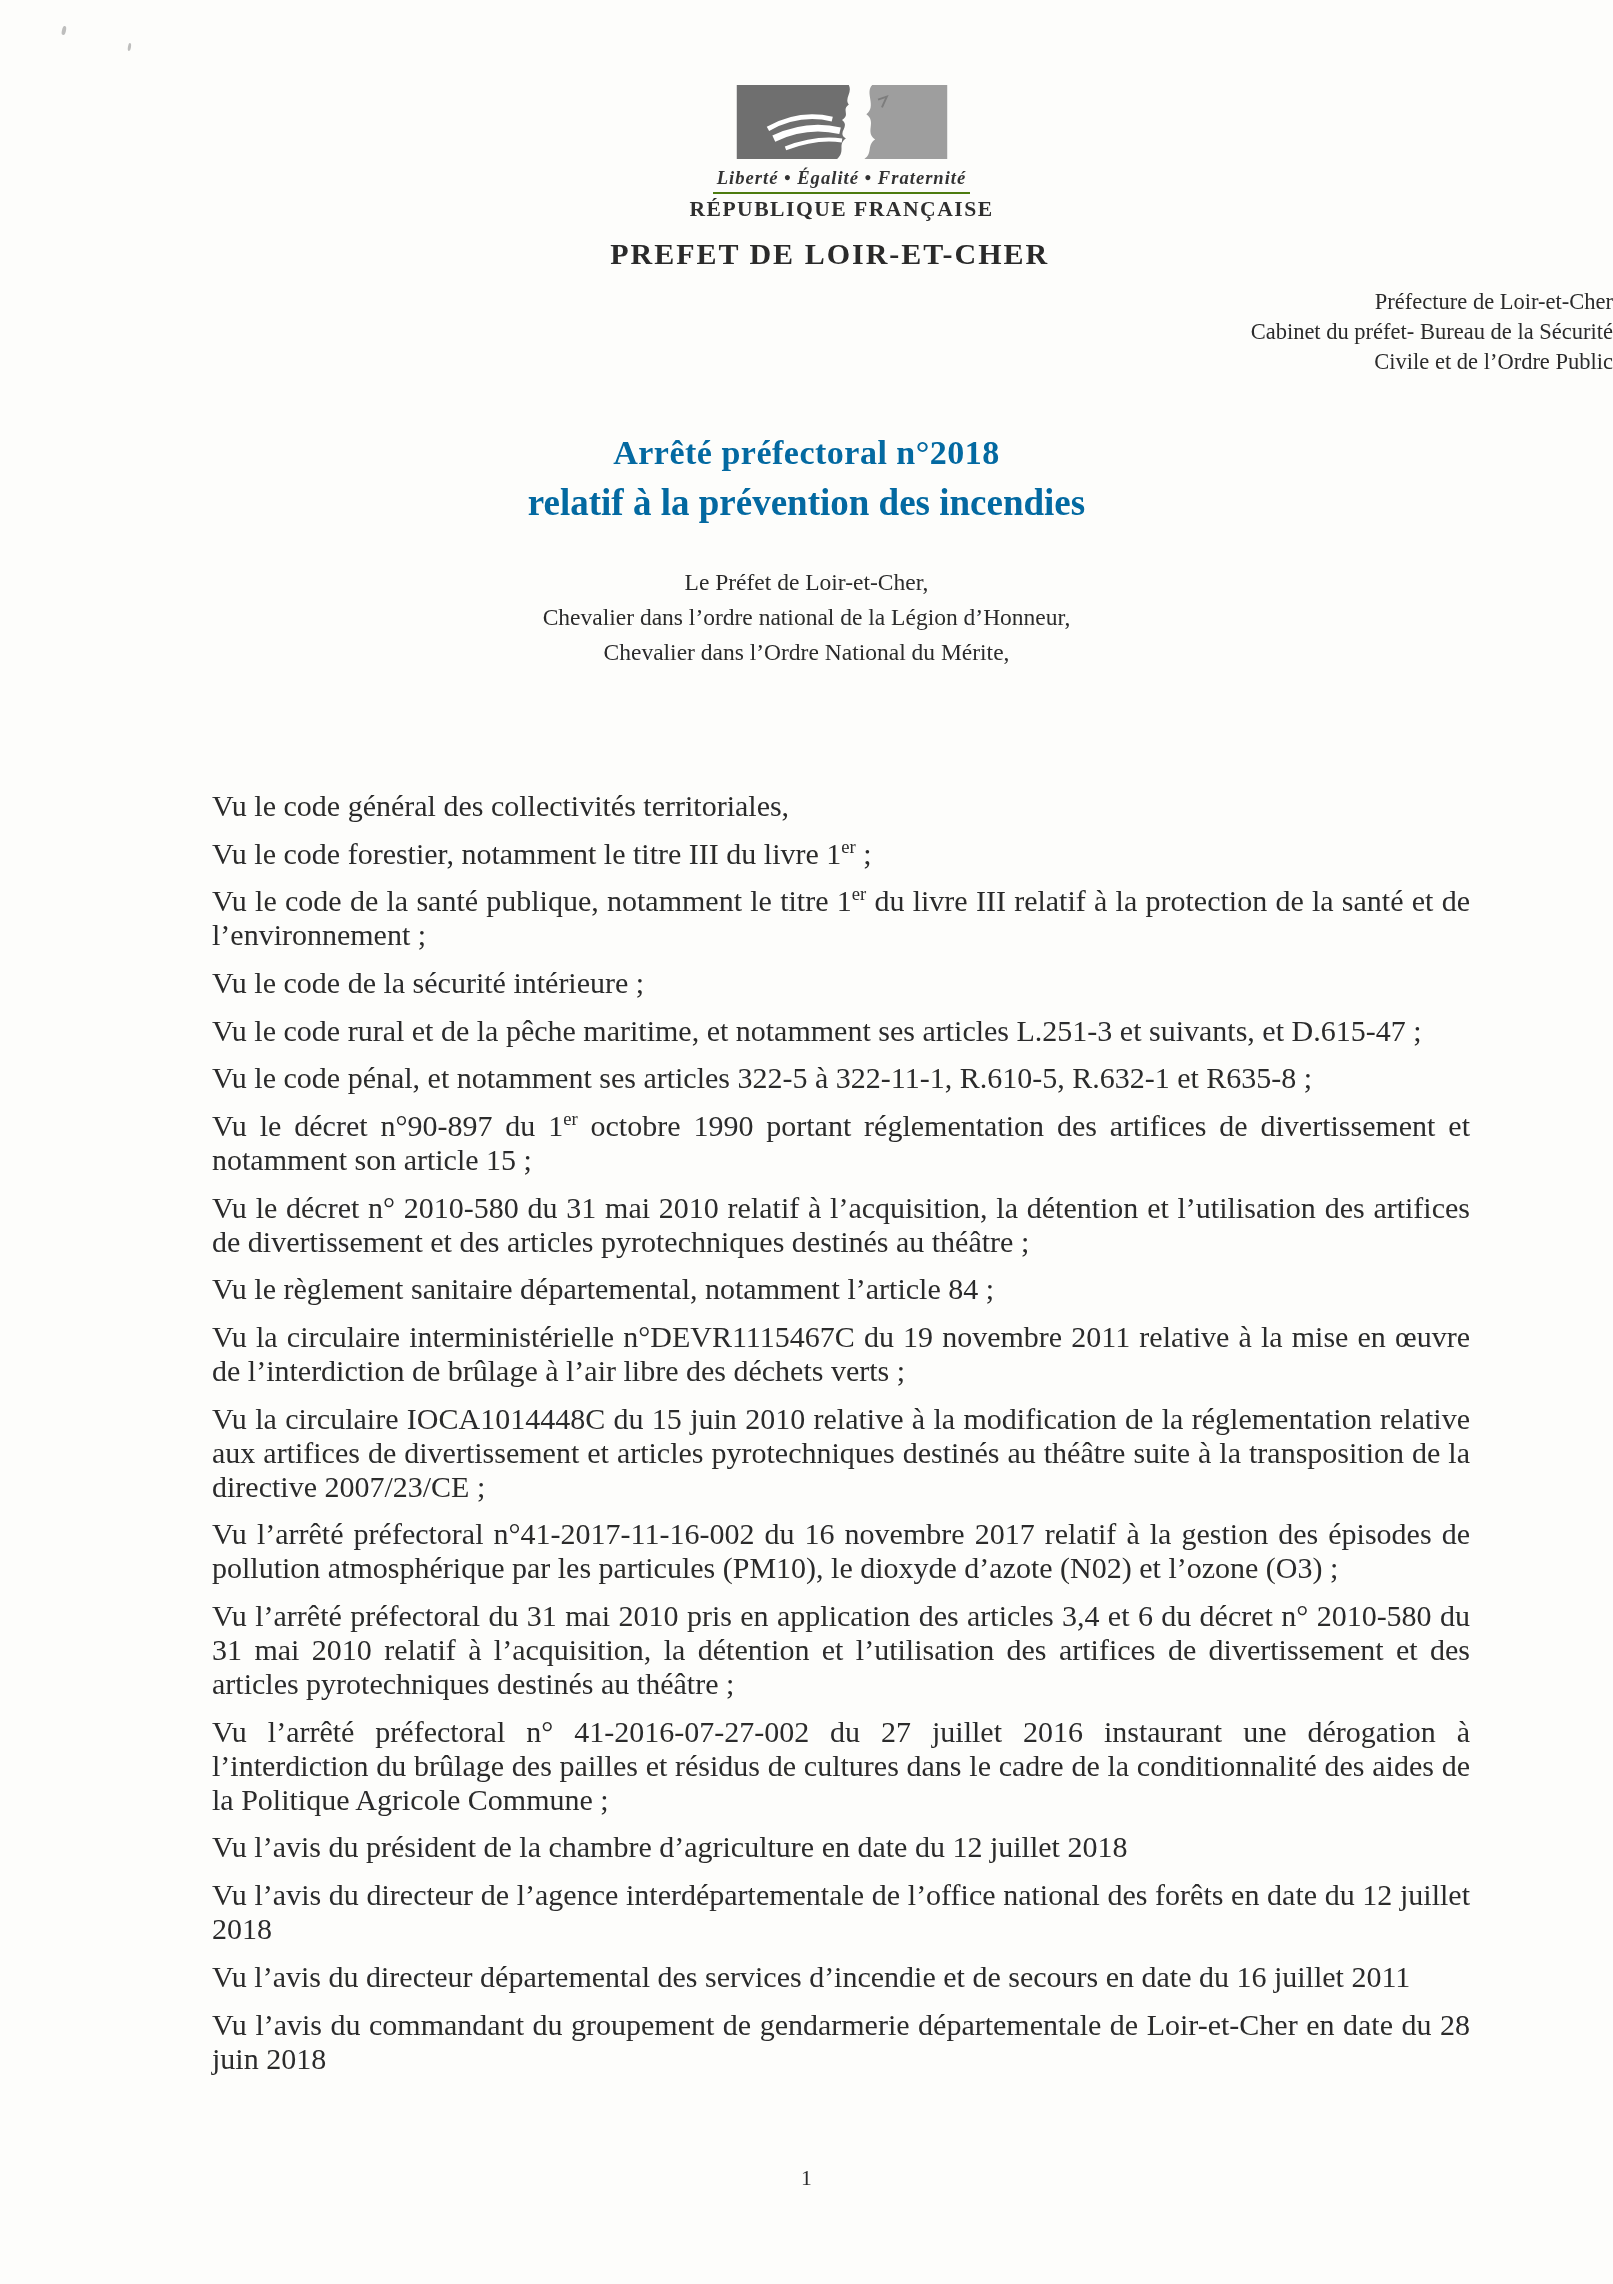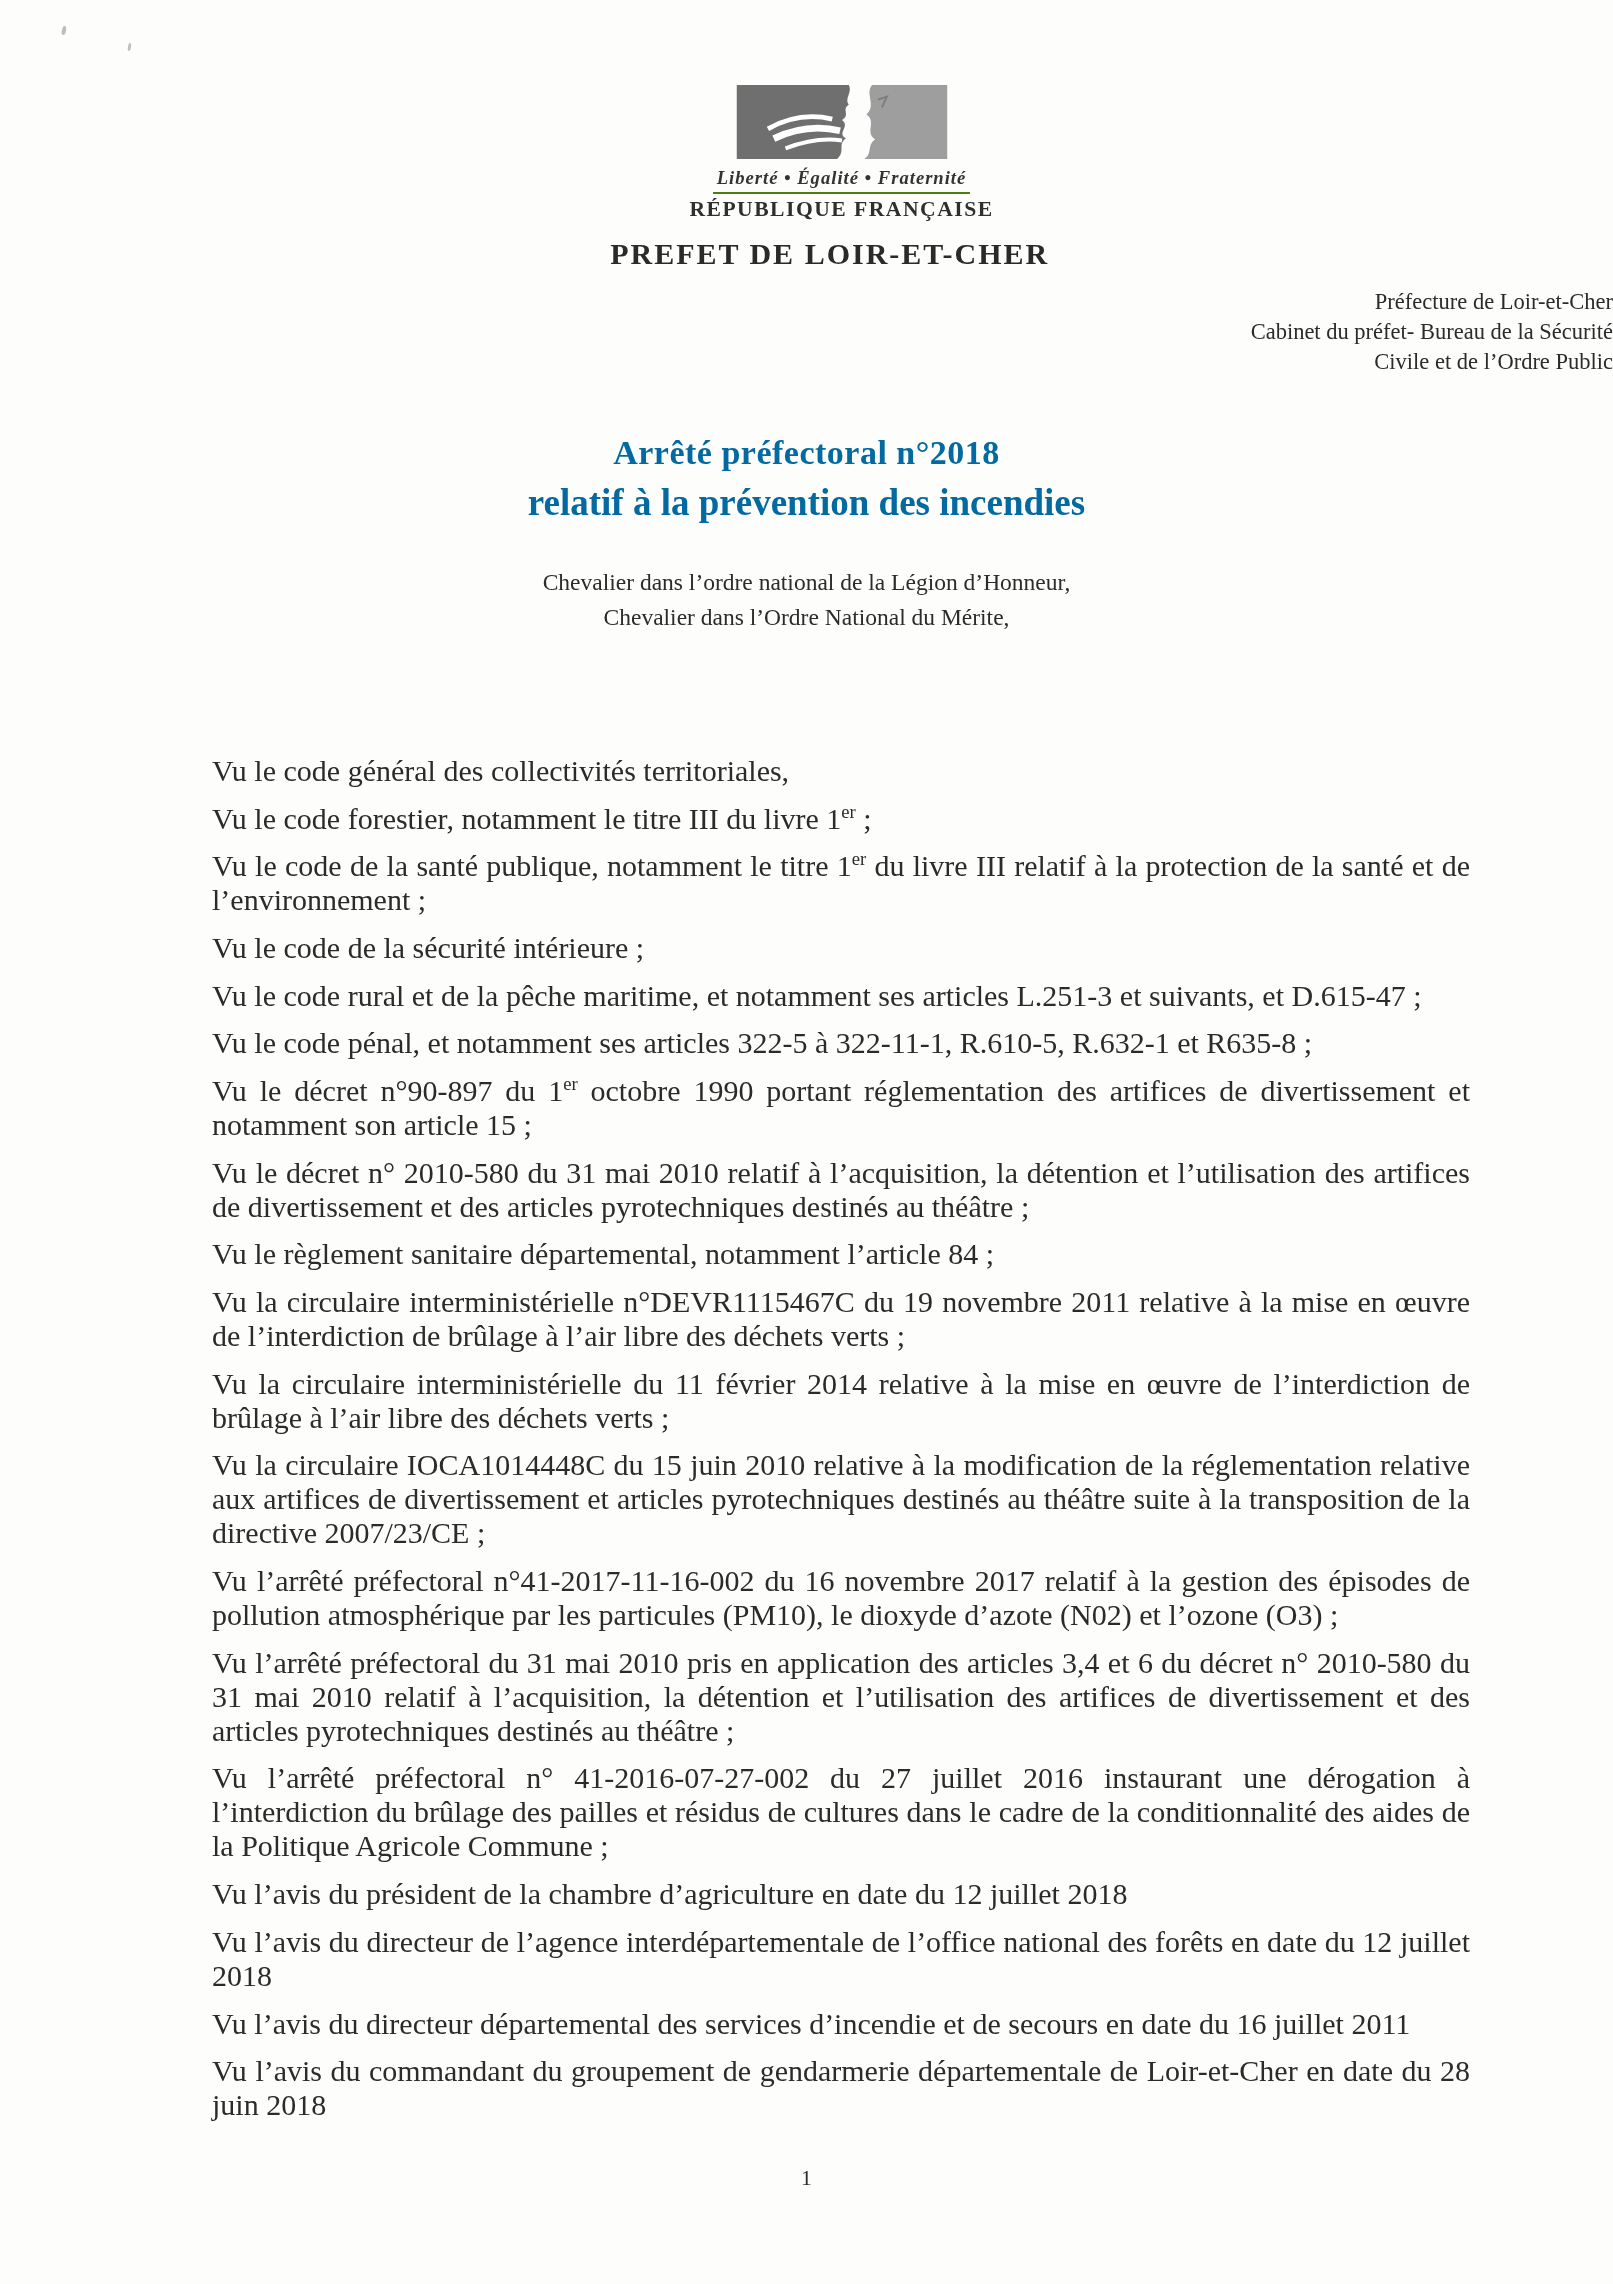--- a/index.html
+++ b/index.html
@@ -129,20 +129,21 @@
       <div class="sender-line">Civile et de l’Ordre Public</div>
     </div>
 
   <div class="title-block">
     <div class="title-line1">Arrêté préfectoral n°2018</div>
     <div class="title-line2">relatif à la prévention des incendies</div>
   </div>
 
   <div class="salutation">
 
+      <div class="salutation-line">Le Préfet de Loir-et-Cher,</div>
 
       <div class="salutation-line">Chevalier dans l’ordre national de la Légion d’Honneur,</div>
 
       <div class="salutation-line">Chevalier dans l’Ordre National du Mérite,</div>
     </div>
 
   <div class="body-text">
 
       <p class="para">Vu le code général des collectivités territoriales,</p>
 
@@ -158,21 +159,20 @@
       <p class="para">Vu le code pénal, et notamment ses articles 322-5 à 322-11-1, R.610-5, R.632-1 et R635-8 ;</p>
 
       <p class="para">Vu le décret n°90-897 du 1<sup>er</sup> octobre 1990 portant réglementation des artifices de divertissement et notamment son article 15 ;</p>
 
       <p class="para">Vu le décret n° 2010-580 du 31 mai 2010 relatif à l’acquisition, la détention et l’utilisation des artifices de divertissement et des articles pyrotechniques destinés au théâtre ;</p>
 
       <p class="para">Vu le règlement sanitaire départemental, notamment l’article 84 ;</p>
 
       <p class="para">Vu la circulaire interministérielle n°DEVR1115467C du 19 novembre 2011 relative à la mise en œuvre de l’interdiction de brûlage à l’air libre des déchets verts ;</p>
 
-      <p class="para">Vu la circulaire interministérielle du 11 février 2014 relative à la mise en œuvre de l’interdiction de brûlage à l’air libre des déchets verts ;</p>
 
       <p class="para">Vu la circulaire IOCA1014448C du 15 juin 2010 relative à la modification de la réglementation relative aux artifices de divertissement et articles pyrotechniques destinés au théâtre suite à la transposition de la directive 2007/23/CE ;</p>
 
       <p class="para">Vu l’arrêté préfectoral n°41-2017-11-16-002 du 16 novembre 2017 relatif à la gestion des épisodes de pollution atmosphérique par les particules (PM10), le dioxyde d’azote (N02) et l’ozone (O3) ;</p>
 
       <p class="para">Vu l’arrêté préfectoral du 31 mai 2010 pris en application des articles 3,4 et 6 du décret n° 2010-580 du 31 mai 2010 relatif à l’acquisition, la détention et l’utilisation des artifices de divertissement et des articles pyrotechniques destinés au théâtre ;</p>
 
       <p class="para">Vu l’arrêté préfectoral n° 41-2016-07-27-002 du 27 juillet 2016 instaurant une dérogation à l’interdiction du brûlage des pailles et résidus de cultures dans le cadre de la conditionnalité des aides de la Politique Agricole Commune ;</p>
 
       <p class="para">Vu l’avis du président de la chambre d’agriculture en date du 12 juillet 2018</p>

